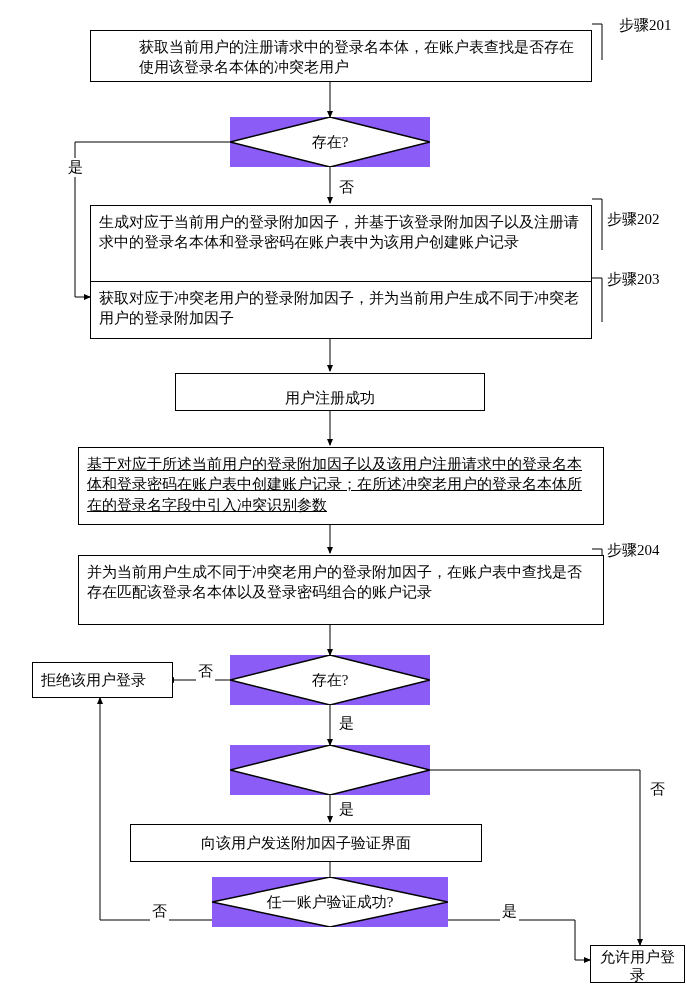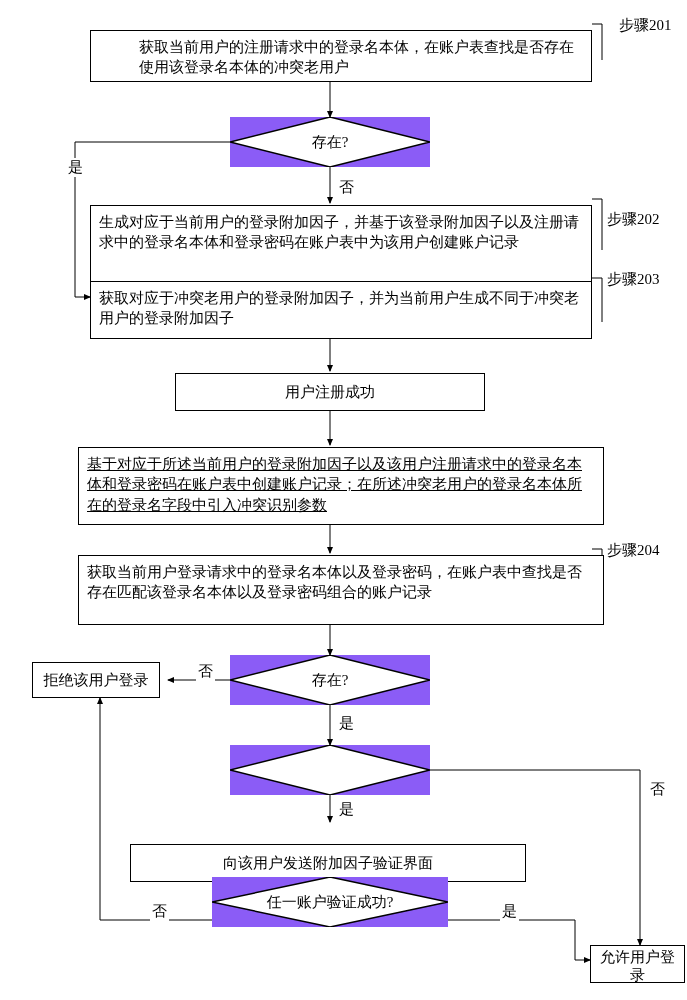--- a/index.html
+++ b/index.html
@@ -110,42 +110,42 @@
   <svg width="200" height="50">
       <polygon points="100,0 200,25 100,50 0,25" fill="#fff" stroke="#000" stroke-width="1.5"></polygon>
     </svg>
   <div class="dlabel">存在?</div>
 </div>
 
 <div class="box" style="left:90px; top:205px; width:502px; height:77px;">生成对应于当前用户的登录附加因子，并基于该登录附加因子以及注册请求中的登录名本体和登录密码在账户表中为该用户创建账户记录</div>
 
 <div class="box" style="left:90px; top:281px; width:502px; height:58px;">获取对应于冲突老用户的登录附加因子，并为当前用户生成不同于冲突老用户的登录附加因子</div>
 
-<div class="box" style="left:175px; top:373px; width:310px; height:38px; text-align:center; padding-top:8px;">用户注册成功</div>
+<div class="box" style="left:175px; top:373px; width:310px; height:38px; text-align:center; padding-top:14px;">用户注册成功</div>
 
 <div class="box" style="left:78px; top:447px; width:526px; height:78px;text-decoration:underline;">基于对应于所述当前用户的登录附加因子以及该用户注册请求中的登录名本体和登录密码在账户表中创建账户记录；在所述冲突老用户的登录名本体所在的登录名字段中引入冲突识别参数</div>
 
-<div class="box" style="left:78px; top:555px; width:526px; height:70px;">获取当前用户登录请求中的登录名本体以及登录密码，在账户表中查找是否存在匹配该登录名本体以及登录密码组合的账户记录</div>
+<div class="box" style="left:78px; top:555px; width:526px; height:70px;">并为当前用户生成不同于冲突老用户的登录附加因子，在账户表中查找是否存在匹配该登录名本体以及登录密码组合的账户记录</div>
 
 <div class="diamond" style="left:230px; top:655px; width:200px; height:50px;">
   <svg width="200" height="50">
       <polygon points="100,0 200,25 100,50 0,25" fill="#fff" stroke="#000" stroke-width="1.5"></polygon>
     </svg>
   <div class="dlabel">存在?</div>
 </div>
 
-<div class="box" style="left:32px; top:662px; width:128px; height:36px; text-align:center; padding-top:7px;">拒绝该用户登录</div>
+<div class="box" style="left:32px; top:662px; width:141px; height:36px; text-align:left; padding-top:7px;">拒绝该用户登录</div>
 
 <div class="diamond" style="left:230px; top:745px; width:200px; height:50px;">
   <svg width="200" height="50">
       <polygon points="100,0 200,25 100,50 0,25" fill="#fff" stroke="#000" stroke-width="1.5"></polygon>
     </svg>
 </div>
 
-<div class="box" style="left:130px; top:824px; width:396px; height:38px; text-align:center; padding-top:8px;margin-top:20px;">向该用户发送附加因子验证界面</div>
+<div class="box" style="left:130px; top:824px; width:352px; height:38px; text-align:center; padding-top:8px;">向该用户发送附加因子验证界面</div>
 
 <div class="diamond" style="left:212px; top:877px; width:236px; height:50px;">
   <svg width="236" height="50">
       <polygon points="118,0 236,25 118,50 0,25" fill="#fff" stroke="#000" stroke-width="1.5"></polygon>
     </svg>
   <div class="dlabel">任一账户验证成功?</div>
 </div>
 
 <div class="box" style="left:590px; top:945px; width:95px; height:38px; text-align:center; padding:2px 2px; font-size:15px; line-height:1.2;">允许用户登录</div>
 

